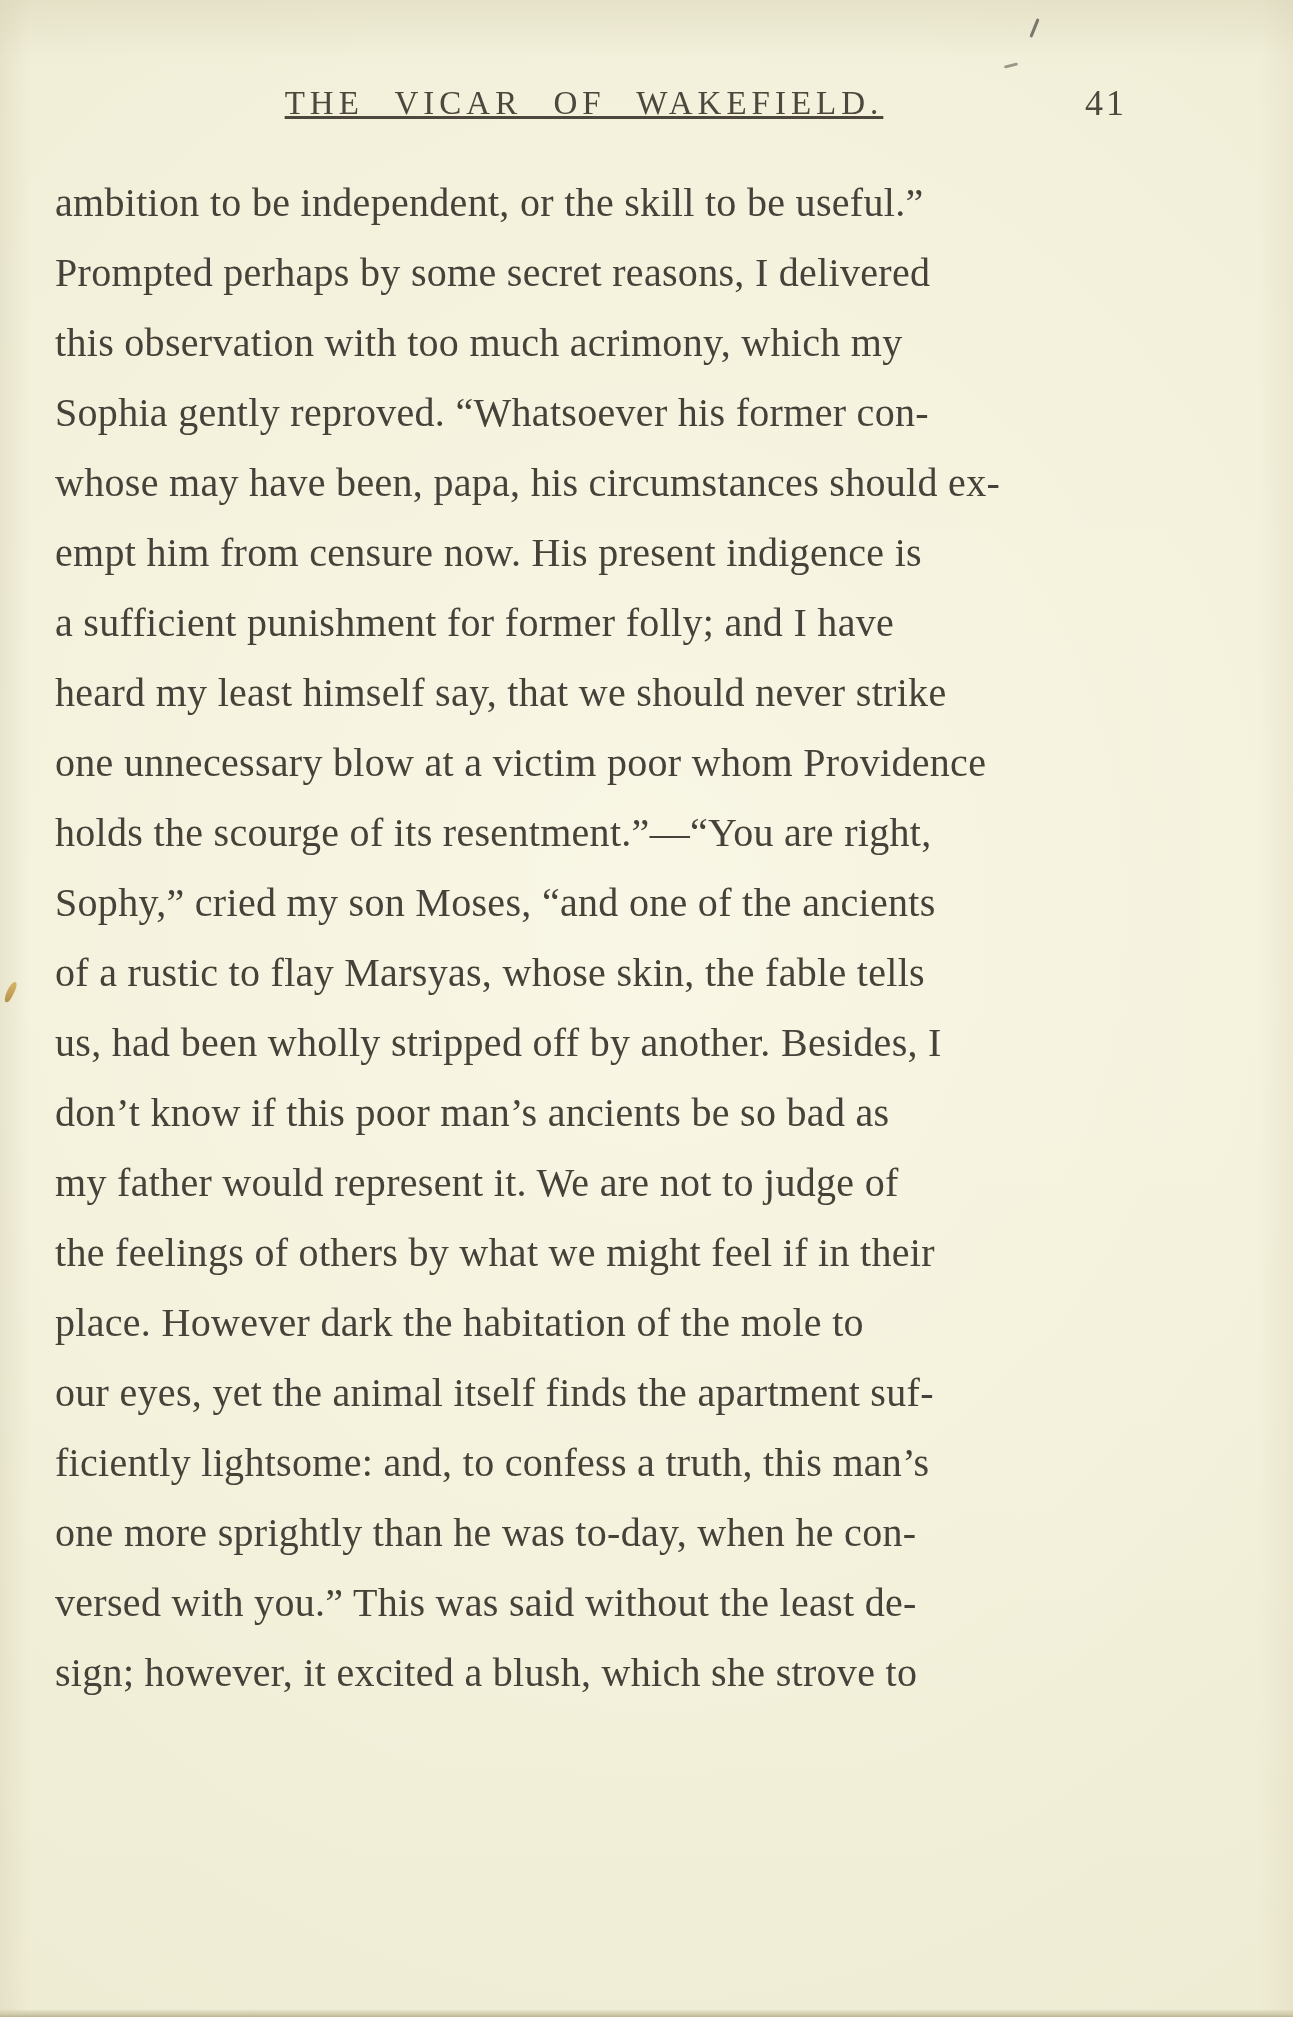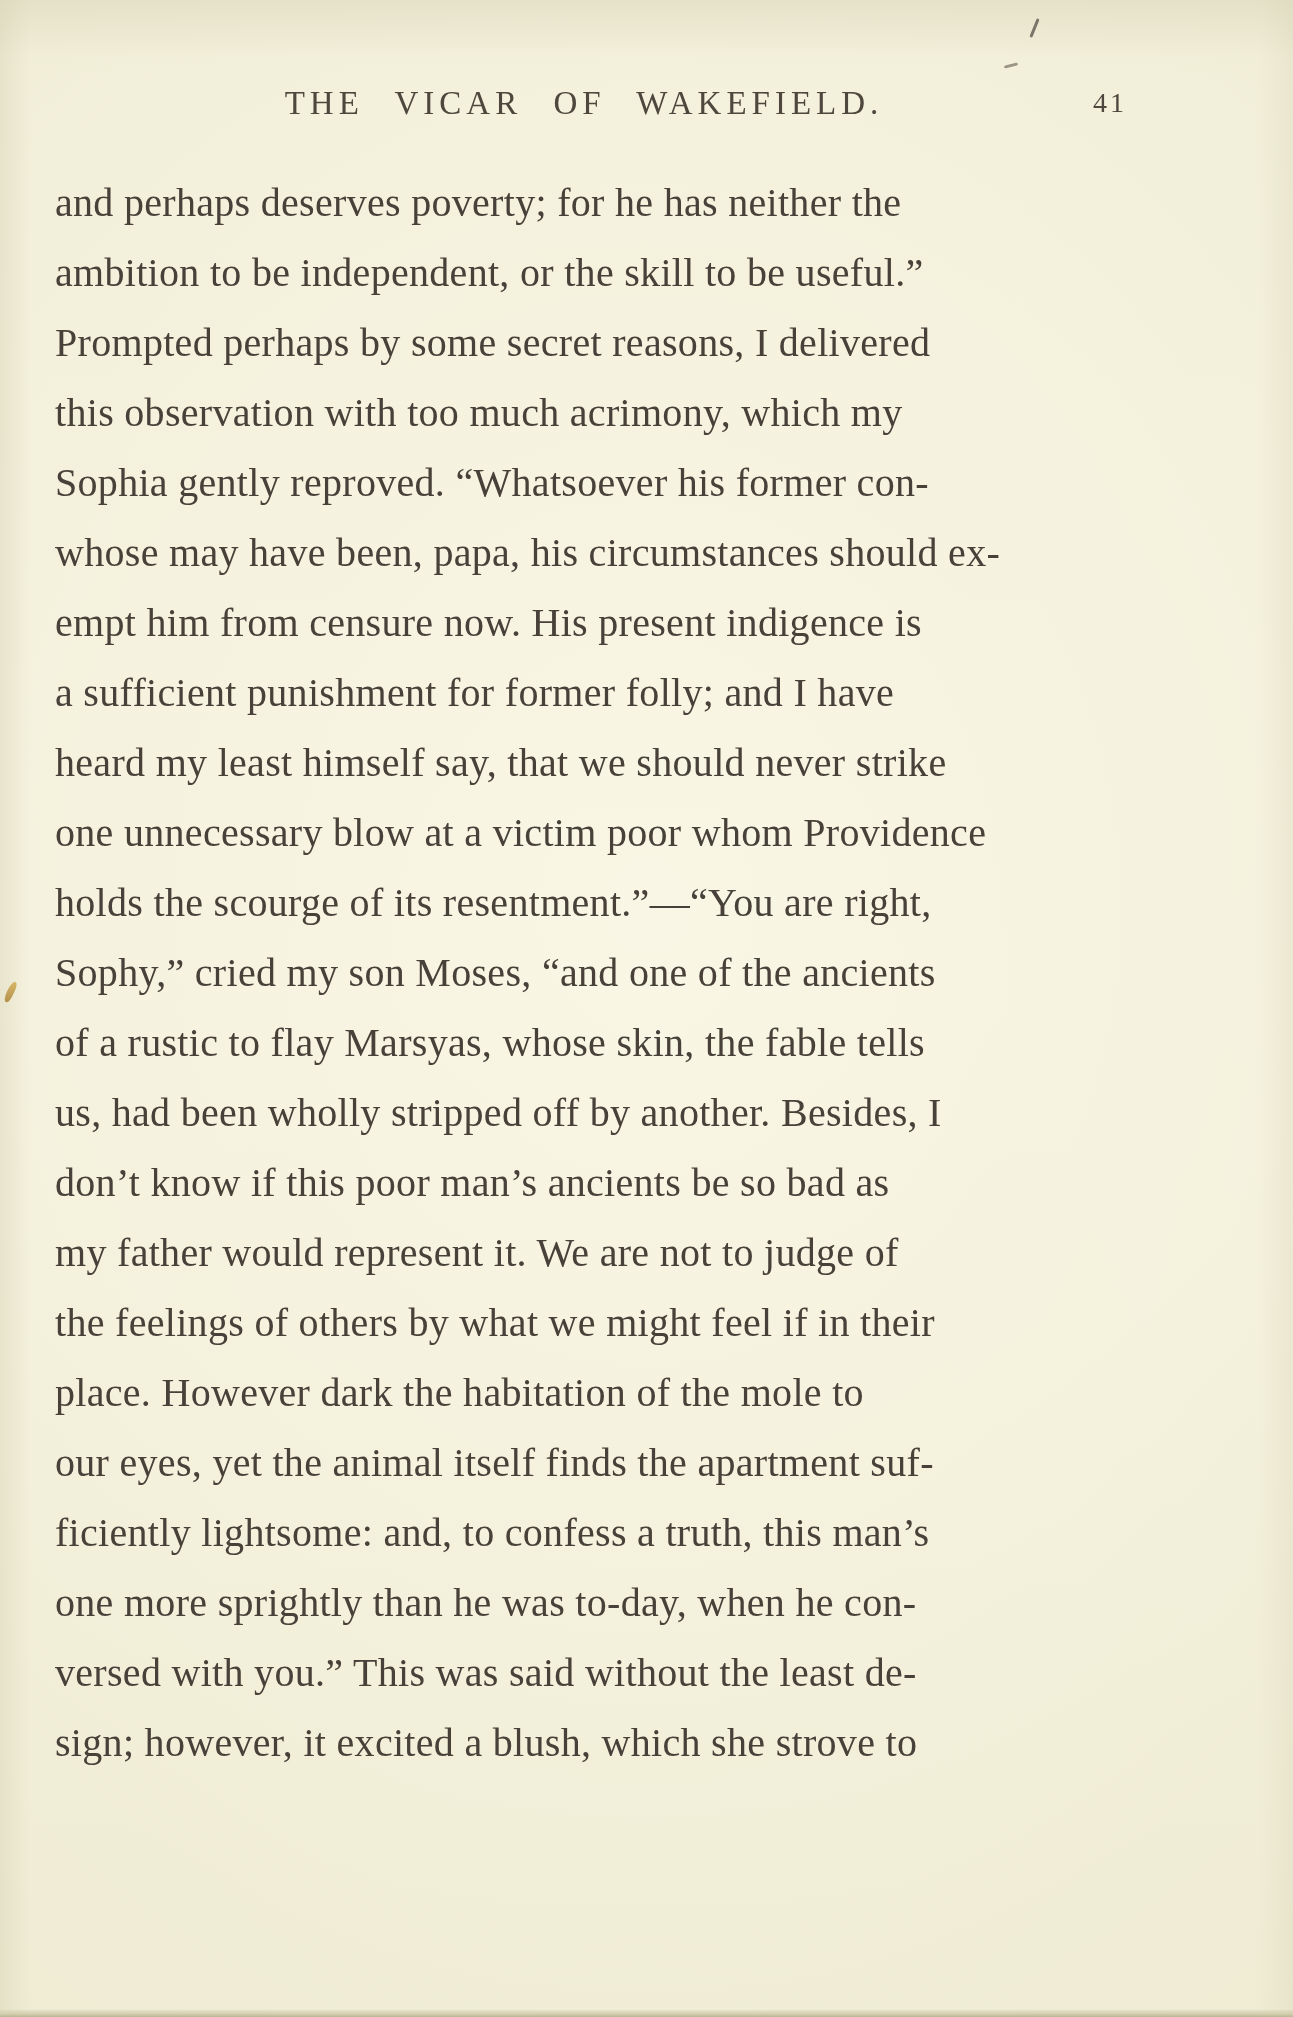--- a/index.html
+++ b/index.html
@@ -26,33 +26,34 @@
       linear-gradient(to bottom, rgba(208,203,172,0.30), rgba(208,203,172,0) 55px);
     pointer-events: none;
   }
 
   .header-row {
     position: absolute;
     top: 82px; left: 55px;
     width: 1058px; height: 42px;
     line-height: 42px;
     color: #4d473d;
+    text-decoration: underline;
   }
   .running-title {
     display: block;
     text-align: center;
     font-size: 33px;
     letter-spacing: 5px;
     word-spacing: 18px;
     white-space: nowrap;
   }
   .page-number {
     position: absolute;
     top: 0; right: -14px;
-    font-size: 28px;
+    font-size: 36px;
     letter-spacing: 3px;
   }
 
   .body-text {
     position: absolute;
     top: 168px; left: 55px;
     width: 1058px;
     color: #474139;
     font-size: 40px;
     letter-spacing: 0.3px;
@@ -109,21 +110,20 @@
   <div class="fleck-slash"></div>
   <div class="fleck-dash"></div>
   <div class="fleck-comma"></div>
 
   <div class="header-row">
     <span class="running-title">THE VICAR OF WAKEFIELD.</span>
     <span class="page-number">41</span>
   </div>
 
   <div class="body-text">
-    <div class="line">and perhaps deserves poverty; for he has neither the</div>
     <div class="line">ambition to be independent, or the skill to be useful.”</div>
     <div class="line">Prompted perhaps by some secret reasons, I delivered</div>
     <div class="line">this observation with too much acrimony, which my</div>
     <div class="line">Sophia gently reproved.  “Whatsoever his former con-</div>
     <div class="line">whose may have been, papa, his circumstances should ex-</div>
     <div class="line">empt him from censure now.  His present indigence is</div>
     <div class="line">a sufficient punishment for former folly; and I have</div>
     <div class="line">heard my least himself say, that we should never strike</div>
     <div class="line">one unnecessary blow at a victim poor whom Providence</div>
     <div class="line">holds the scourge of its resentment.”—“You are right,</div>

